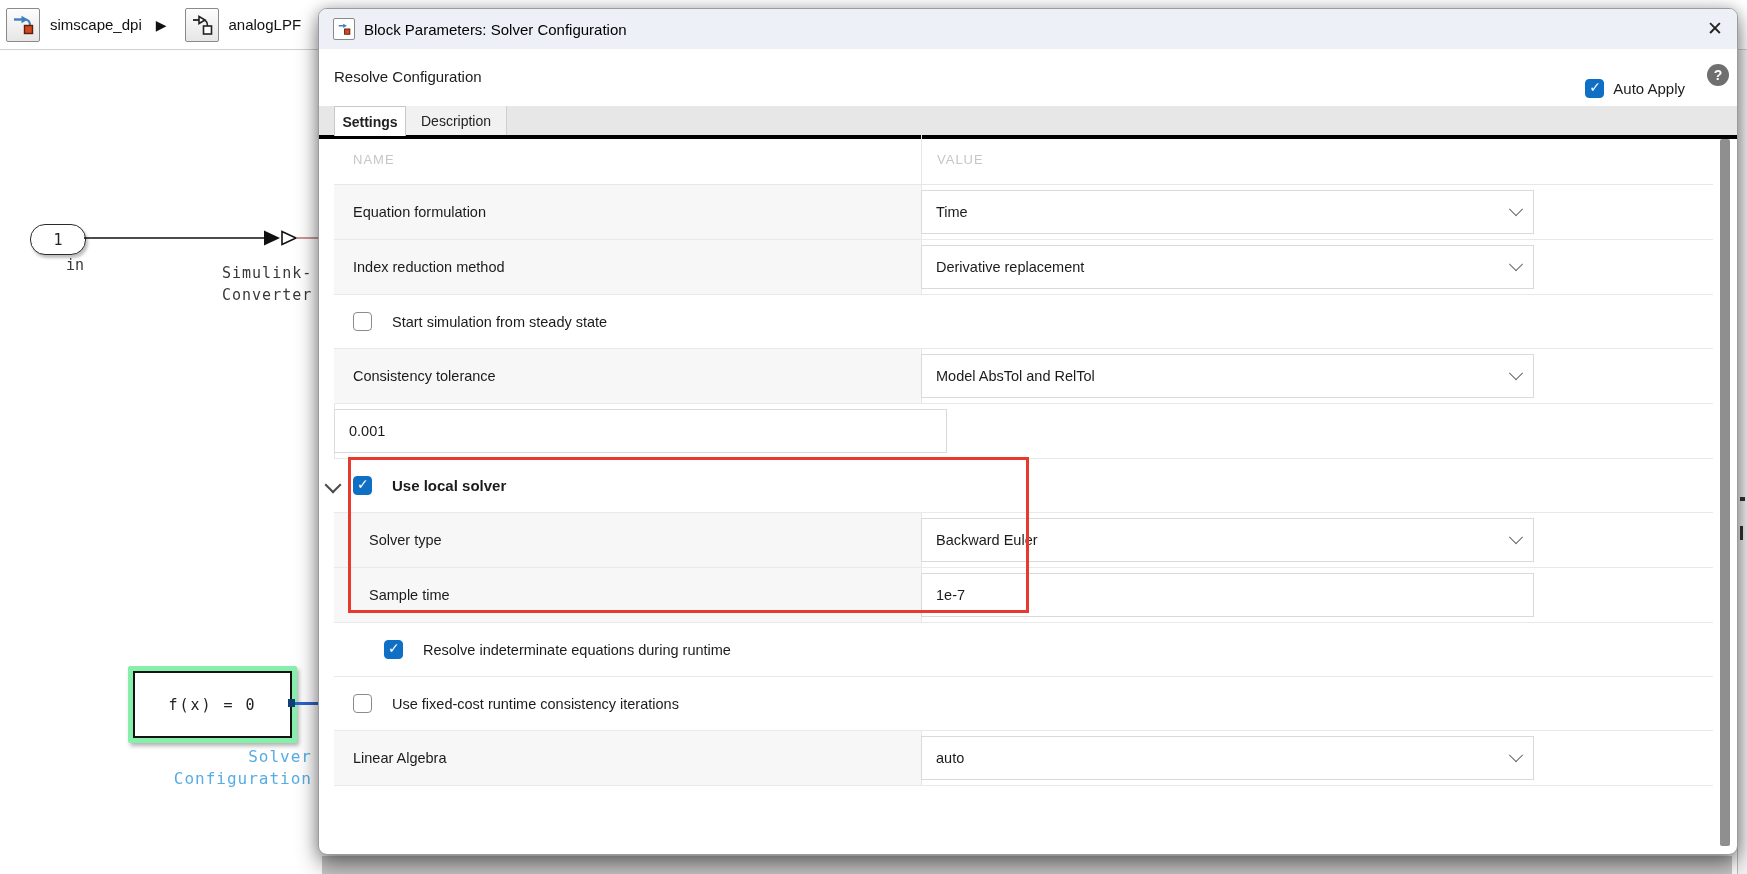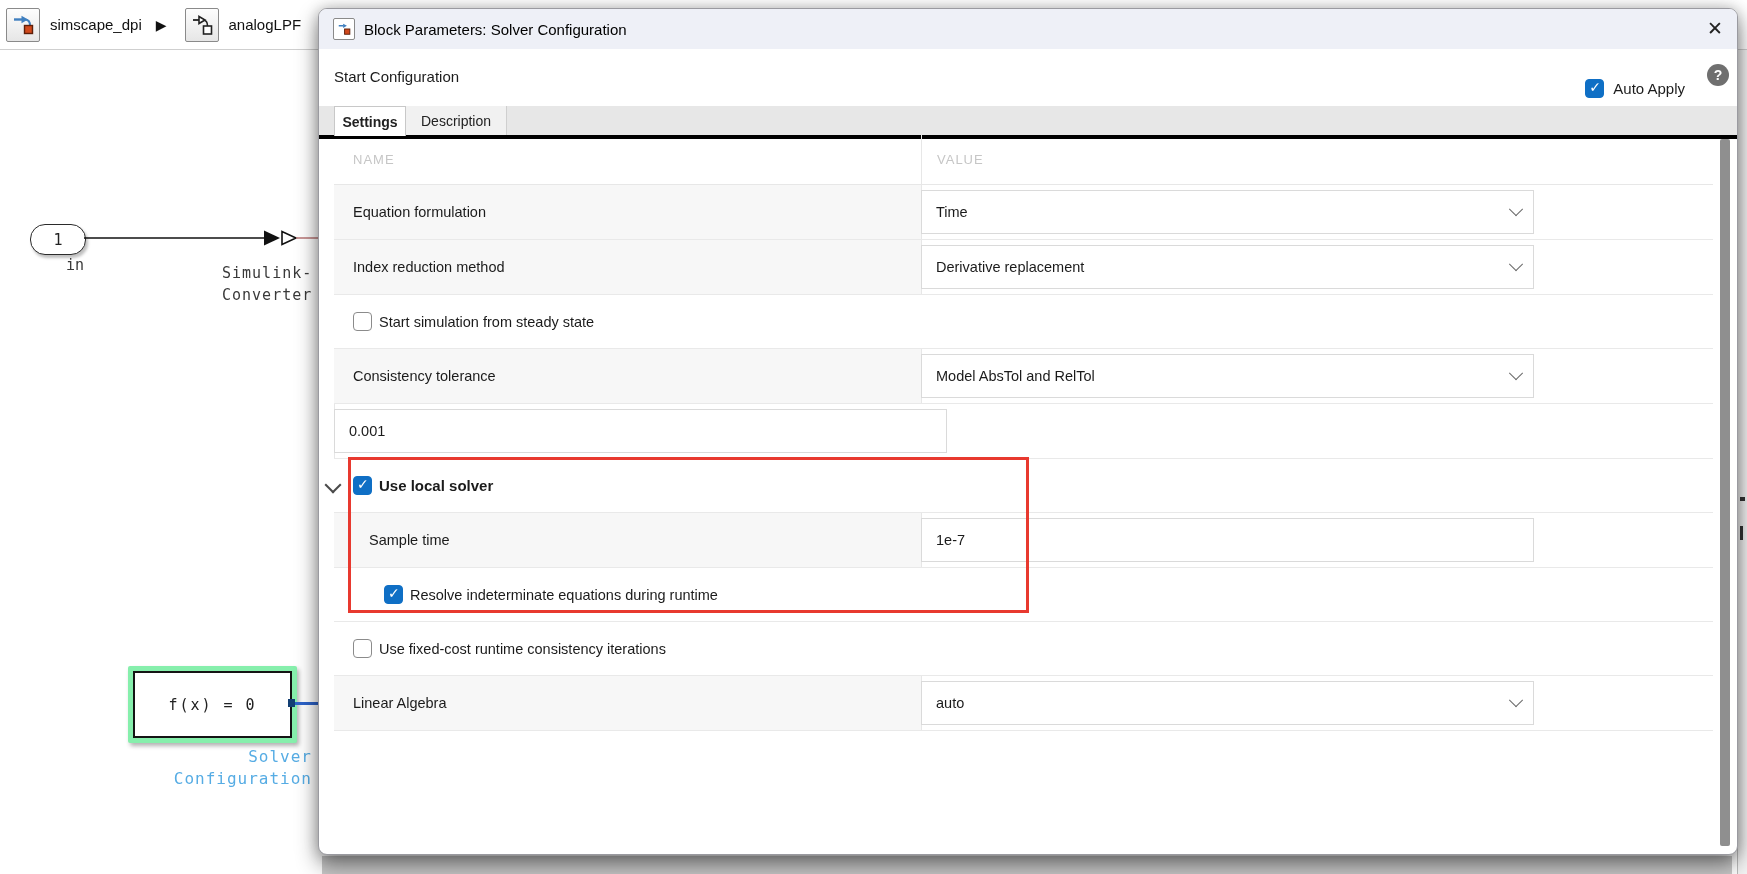--- a/index.html
+++ b/index.html
@@ -77,21 +77,21 @@
   .cell-value{flex:1;height:100%;border-left:1px solid #e7e7e7;display:flex;align-items:center;background:#fff;}
   .widget{width:613px;height:44px;margin-left:-1px;border:1px solid #dadada;box-sizing:border-box;
           display:flex;align-items:center;padding-left:14px;font-size:14.5px;background:#fff;}
   .chev{width:9px;height:9px;border-right:1.6px solid #6a6a6a;border-bottom:1.6px solid #6a6a6a;
         transform:rotate(45deg) translate(-2px,-2px);margin-left:auto;margin-right:12px;}
   .cb{width:19px;height:19px;border:1px solid #8b8b8b;border-radius:4px;background:#fff;
       position:relative;flex:none;box-sizing:border-box;}
   .cb.on{background:#0f6fc5;border-color:#0f6fc5;}
   .cb.on::after{content:"✓";position:absolute;left:3px;top:-1px;color:#fff;font-size:14px;font-weight:bold;
                 font-family:"DejaVu Sans",sans-serif;}
-  .chk-row{background:#fff;padding-left:19px;gap:7px;box-sizing:border-box;}
+  .chk-row{background:#fff;padding-left:19px;gap:20px;box-sizing:border-box;}
   .chk-row.ind2{padding-left:50px;}
   .chk-label{font-size:14.5px;}
   .sect-label{font-size:15px;font-weight:bold;}
   .expander{position:absolute;left:-7px;width:10px;height:10px;border-right:2px solid #4a4a4a;
             border-bottom:2px solid #4a4a4a;transform:rotate(45deg);top:20px;}
   .red-box{position:absolute;left:29px;top:448px;width:675px;height:150px;border:3px solid #e8392f;
            z-index:5;pointer-events:none;}
   .dlg-scroll{position:absolute;left:1401px;top:130px;width:10px;height:707px;background:#8f8f8f;border-radius:2px;}
 </style>
 </head>
@@ -163,21 +163,21 @@
           <path d="M3 6.5 h8" stroke="#3f7fbf" stroke-width="2.6" fill="none"></path>
           <path d="M10.5 2.8 L17 6.5 L10.5 10.2 Z" fill="#3f7fbf"></path>
           <rect x="13" y="12" width="9" height="9" fill="#d1491c" stroke="#5d1f0a" stroke-width="1.6"></rect>
         </svg>
       </span>
       <span class="dlg-title">Block Parameters: Solver Configuration</span>
       <span class="close-x">✕</span>
     </div>
 
     <div class="dlg-header">
-      <span class="blk-title">Start Configuration</span>
+      <span class="blk-title">Resolve Configuration</span>
       <span class="aa-group">
         <span class="cb on"></span>
         <span class="aa-label">Auto Apply</span>
       </span>
       <span class="help">?</span>
     </div>
 
     <div class="tabs">
       <div class="tab active">Settings</div>
       <div class="tab inactive">Description</div>
@@ -231,20 +231,29 @@
           </div>
         </div>
       </div>
 
       <div class="row chk-row">
         <span class="expander"></span>
         <span class="cb on"></span>
         <span class="sect-label">Use local solver</span>
       </div>
 
+      <div class="row">
+        <div class="cell-name ind1">Solver type</div>
+        <div class="cell-value">
+          <div class="widget">
+            <span>Backward Euler</span>
+            <span class="chev"></span>
+          </div>
+        </div>
+      </div>
 
       <div class="row">
         <div class="cell-name ind1">Sample time</div>
         <div class="cell-value">
           <div class="widget">
             <span>1e-7</span>
           </div>
         </div>
       </div>
 

